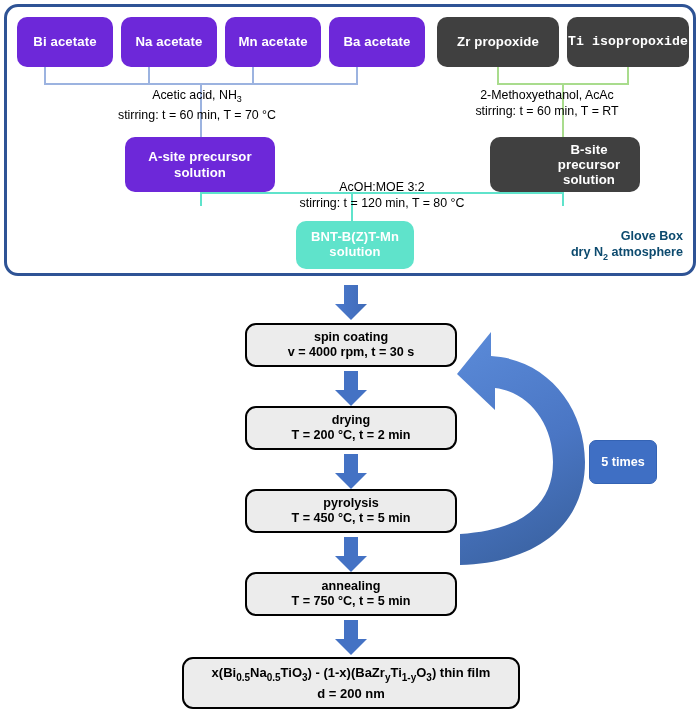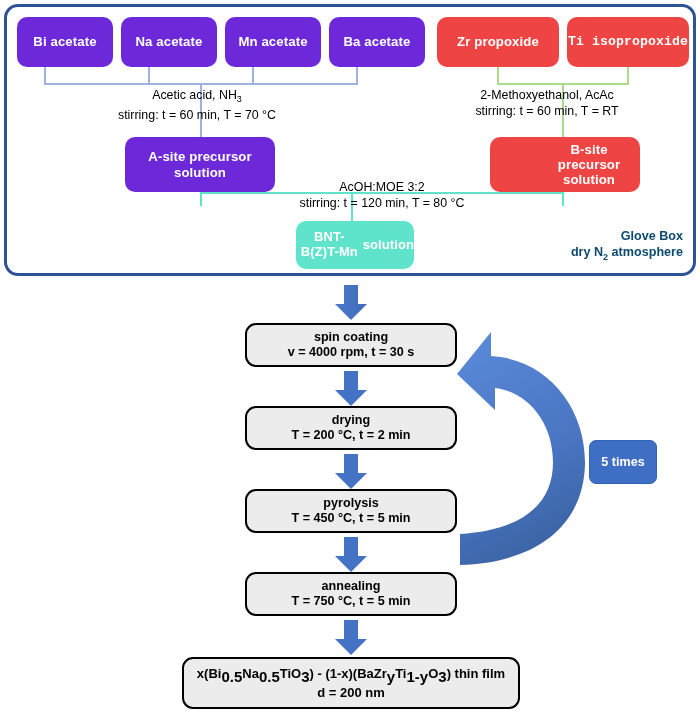--- a/index.html
+++ b/index.html
@@ -17,21 +17,21 @@
   }
 
   
   .rbox{
     border-radius:10px; box-sizing:border-box;
     display:flex; align-items:center; justify-content:center;
     text-align:center; color:#ffffff; font-weight:bold;
     line-height:1.15; letter-spacing:.1px;
   }
   .blue{background:#6d28d9;}
-  .green{background:#ef4444;}
+  .green{background:#404040;}
   .teal{background:#5fe3cb;}
 
   .reagent{height:50px;font-size:13.2px;}
   .precursor{height:55px;font-size:13.2px;}
 
   
   .ln{position:absolute;}
   .lnb{background:#9cb3e0;}
   .lng{background:#a9dc8d;}
   .lnt{background:#5fe3cb;}
@@ -57,21 +57,21 @@
     align-items:center; justify-content:center;
     font-size:12.6px; font-weight:bold; color:#000; line-height:15.5px;
   }
   #finalbox{
     position:absolute; left:182px; width:338px; height:52px;
     background:#ececec; border:2.6px solid #000000; border-radius:11px;
     box-sizing:border-box; display:flex; flex-direction:column;
     align-items:center; justify-content:center;
     font-size:13px; font-weight:bold; color:#000; line-height:17px;
   }
-  #finalbox sub{font-size:15px;}
+  #finalbox sub{font-size:10px;}
 
   
   .darrow{position:absolute;width:34px;}
   .darrow svg{display:block;}
 
   
   #loopBadge{
     position:absolute; left:589px; top:440px; width:66px; height:42px;
     background:#3f6fc4; border:1.5px solid #3463b4; border-radius:7px;
     display:flex;align-items:center;justify-content:center;
@@ -140,21 +140,21 @@
   <div class="ln lnt abs" style="left:193px;top:185px;width:2px;height:14px;"></div>
   <div class="ln lnt abs" style="left:555px;top:185px;width:2px;height:14px;"></div>
   <div class="ln lnt abs" style="left:193px;top:185px;width:364px;height:2px;"></div>
   <div class="ln lnt abs" style="left:344px;top:185px;width:2px;height:31px;"></div>
 
   <div class="cap" style="left:190px;top:172px;width:370px;">
     <div>AcOH:MOE 3:2</div>
     <div>stirring: t = 120 min, T = 80 °C</div>
   </div>
 
-  <div class="rbox teal abs" style="left:289px;top:214px;width:118px;height:48px;flex-direction:row;font-size:13px;">
+  <div class="rbox teal abs" style="left:289px;top:214px;width:118px;height:48px;flex-direction:column;font-size:13px;">
     <span>BNT-B(Z)T-Mn</span>
     <span>solution</span>
   </div>
 
   <div id="gloveLabel">
     <div>Glove Box</div>
     <div>
       <span>dry N</span><sub>2</sub><span> atmosphere</span>
     </div>
   </div>

